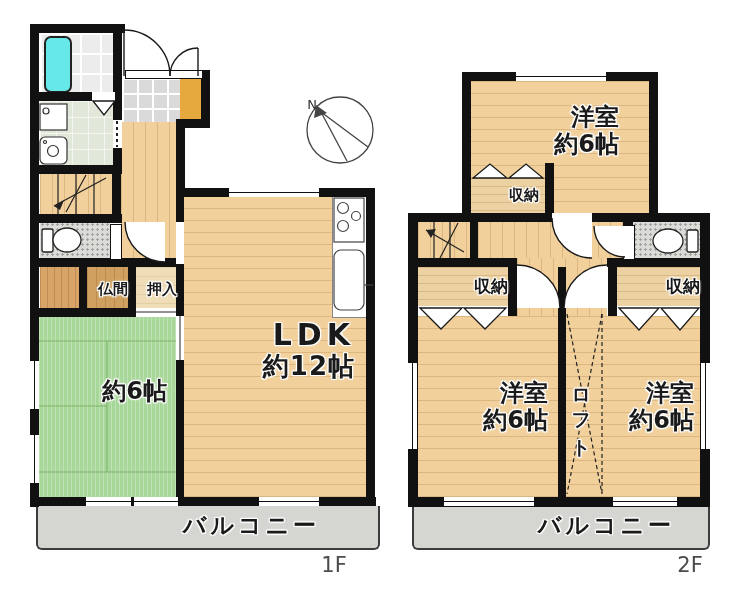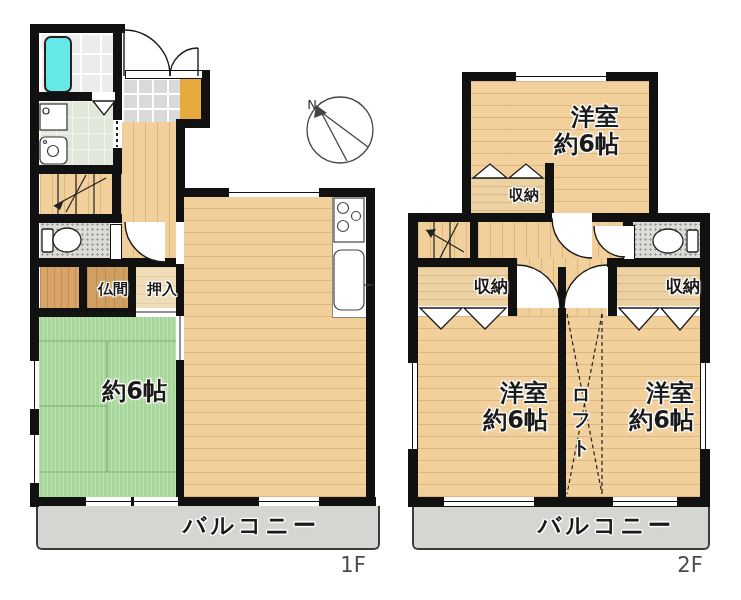--- a/index.html
+++ b/index.html
@@ -258,28 +258,30 @@
     </g>
 
     <g stroke="#222" stroke-width="1.2" stroke-dasharray="4,3" fill="none">
       <line x1="567" y1="314" x2="602" y2="494"></line>
       <line x1="602" y1="314" x2="567" y2="494"></line>
       <line x1="602" y1="314" x2="602" y2="494"></line>
     </g>
   </svg>
 
   <div class="rlabel" style="left:195px;top:318px;width:160px;font-size:30px;letter-spacing:5px;">
+    <div>LDK</div>
+    <div style="font-size:26px;letter-spacing:1px;">約12帖</div>
   </div>
   <div class="rlabel" style="left:47px;top:378px;width:120px;font-size:24px;">
     <div>約6帖</div>
   </div>
   <div class="rlabel" style="left:88px;top:281px;width:40px;font-size:15px;">仏間</div>
   <div class="rlabel" style="left:135px;top:281px;width:42px;font-size:15px;">押入</div>
   <div class="rlabel" style="left:90px;top:513px;width:230px;font-size:23px;letter-spacing:4px;">バルコニー</div>
-  <div class="plain" style="left:333px;top:553px;width:40px;font-size:21px;">1F</div>
+  <div class="plain" style="left:314px;top:553px;width:40px;font-size:21px;">1F</div>
 
   <div class="rlabel" style="left:499px;top:104px;width:120px;font-size:24px;">
     <div>洋室</div>
     <div>約6帖</div>
   </div>
   <div class="rlabel" style="left:477px;top:187px;width:62px;font-size:15px;">収納</div>
   <div class="rlabel" style="left:418px;top:277px;width:90px;font-size:17px;">収納</div>
   <div class="rlabel" style="left:615px;top:277px;width:85px;font-size:17px;">収納</div>
   <div class="rlabel" style="left:428px;top:380px;width:120px;font-size:24px;">
     <div>洋室</div>

